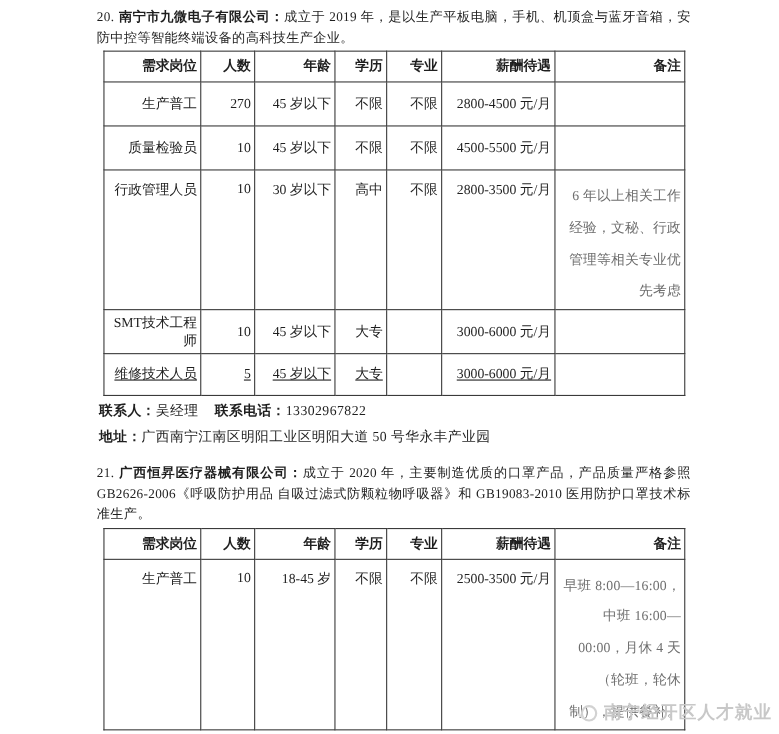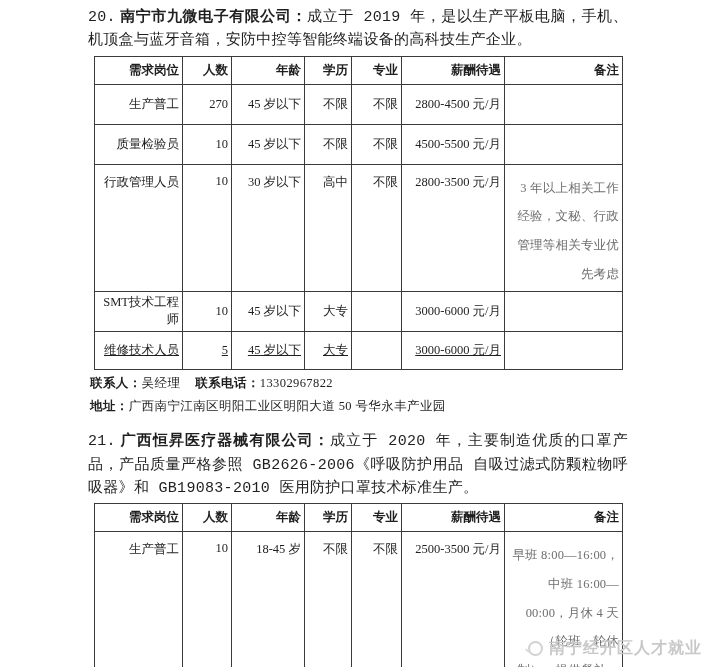--- a/index.html
+++ b/index.html
@@ -10,25 +10,24 @@
     color:#1f1f1f;
     overflow:hidden;
     position:relative;
   }
   .content {
     position:absolute;
     left:88px; top:6px;
     width:540px;
   }
   .intro {
-    font-size:15px;
+    font-size:12px;
     line-height:1.55;
     text-align:justify;
     letter-spacing:0.3px;
-    font-family:Liberation Mono, monospace;
   }
   .intro .num { margin-right:4px; }
   .intro b { font-weight:bold; }
 
   table.jobs {
     border-collapse:collapse;
     table-layout:fixed;
     width:528px;
     margin:3px 0 0 6px;
   }
@@ -136,21 +135,21 @@
       <td>4500-5500 元/月</td>
       <td class="note"></td>
     </tr>
     <tr class="r-tall">
       <td>行政管理人员</td>
       <td>10</td>
       <td>30 岁以下</td>
       <td>高中</td>
       <td>不限</td>
       <td>2800-3500 元/月</td>
-      <td class="note">3 年以上相关工作经验，文秘、行政管理等相关专业优先考虑</td>
+      <td class="note">6 年以上相关工作经验，文秘、行政管理等相关专业优先考虑</td>
     </tr>
     <tr class="r-std">
       <td>SMT技术工程师</td>
       <td>10</td>
       <td>45 岁以下</td>
       <td>大专</td>
       <td></td>
       <td>3000-6000 元/月</td>
       <td class="note"></td>
     </tr>

